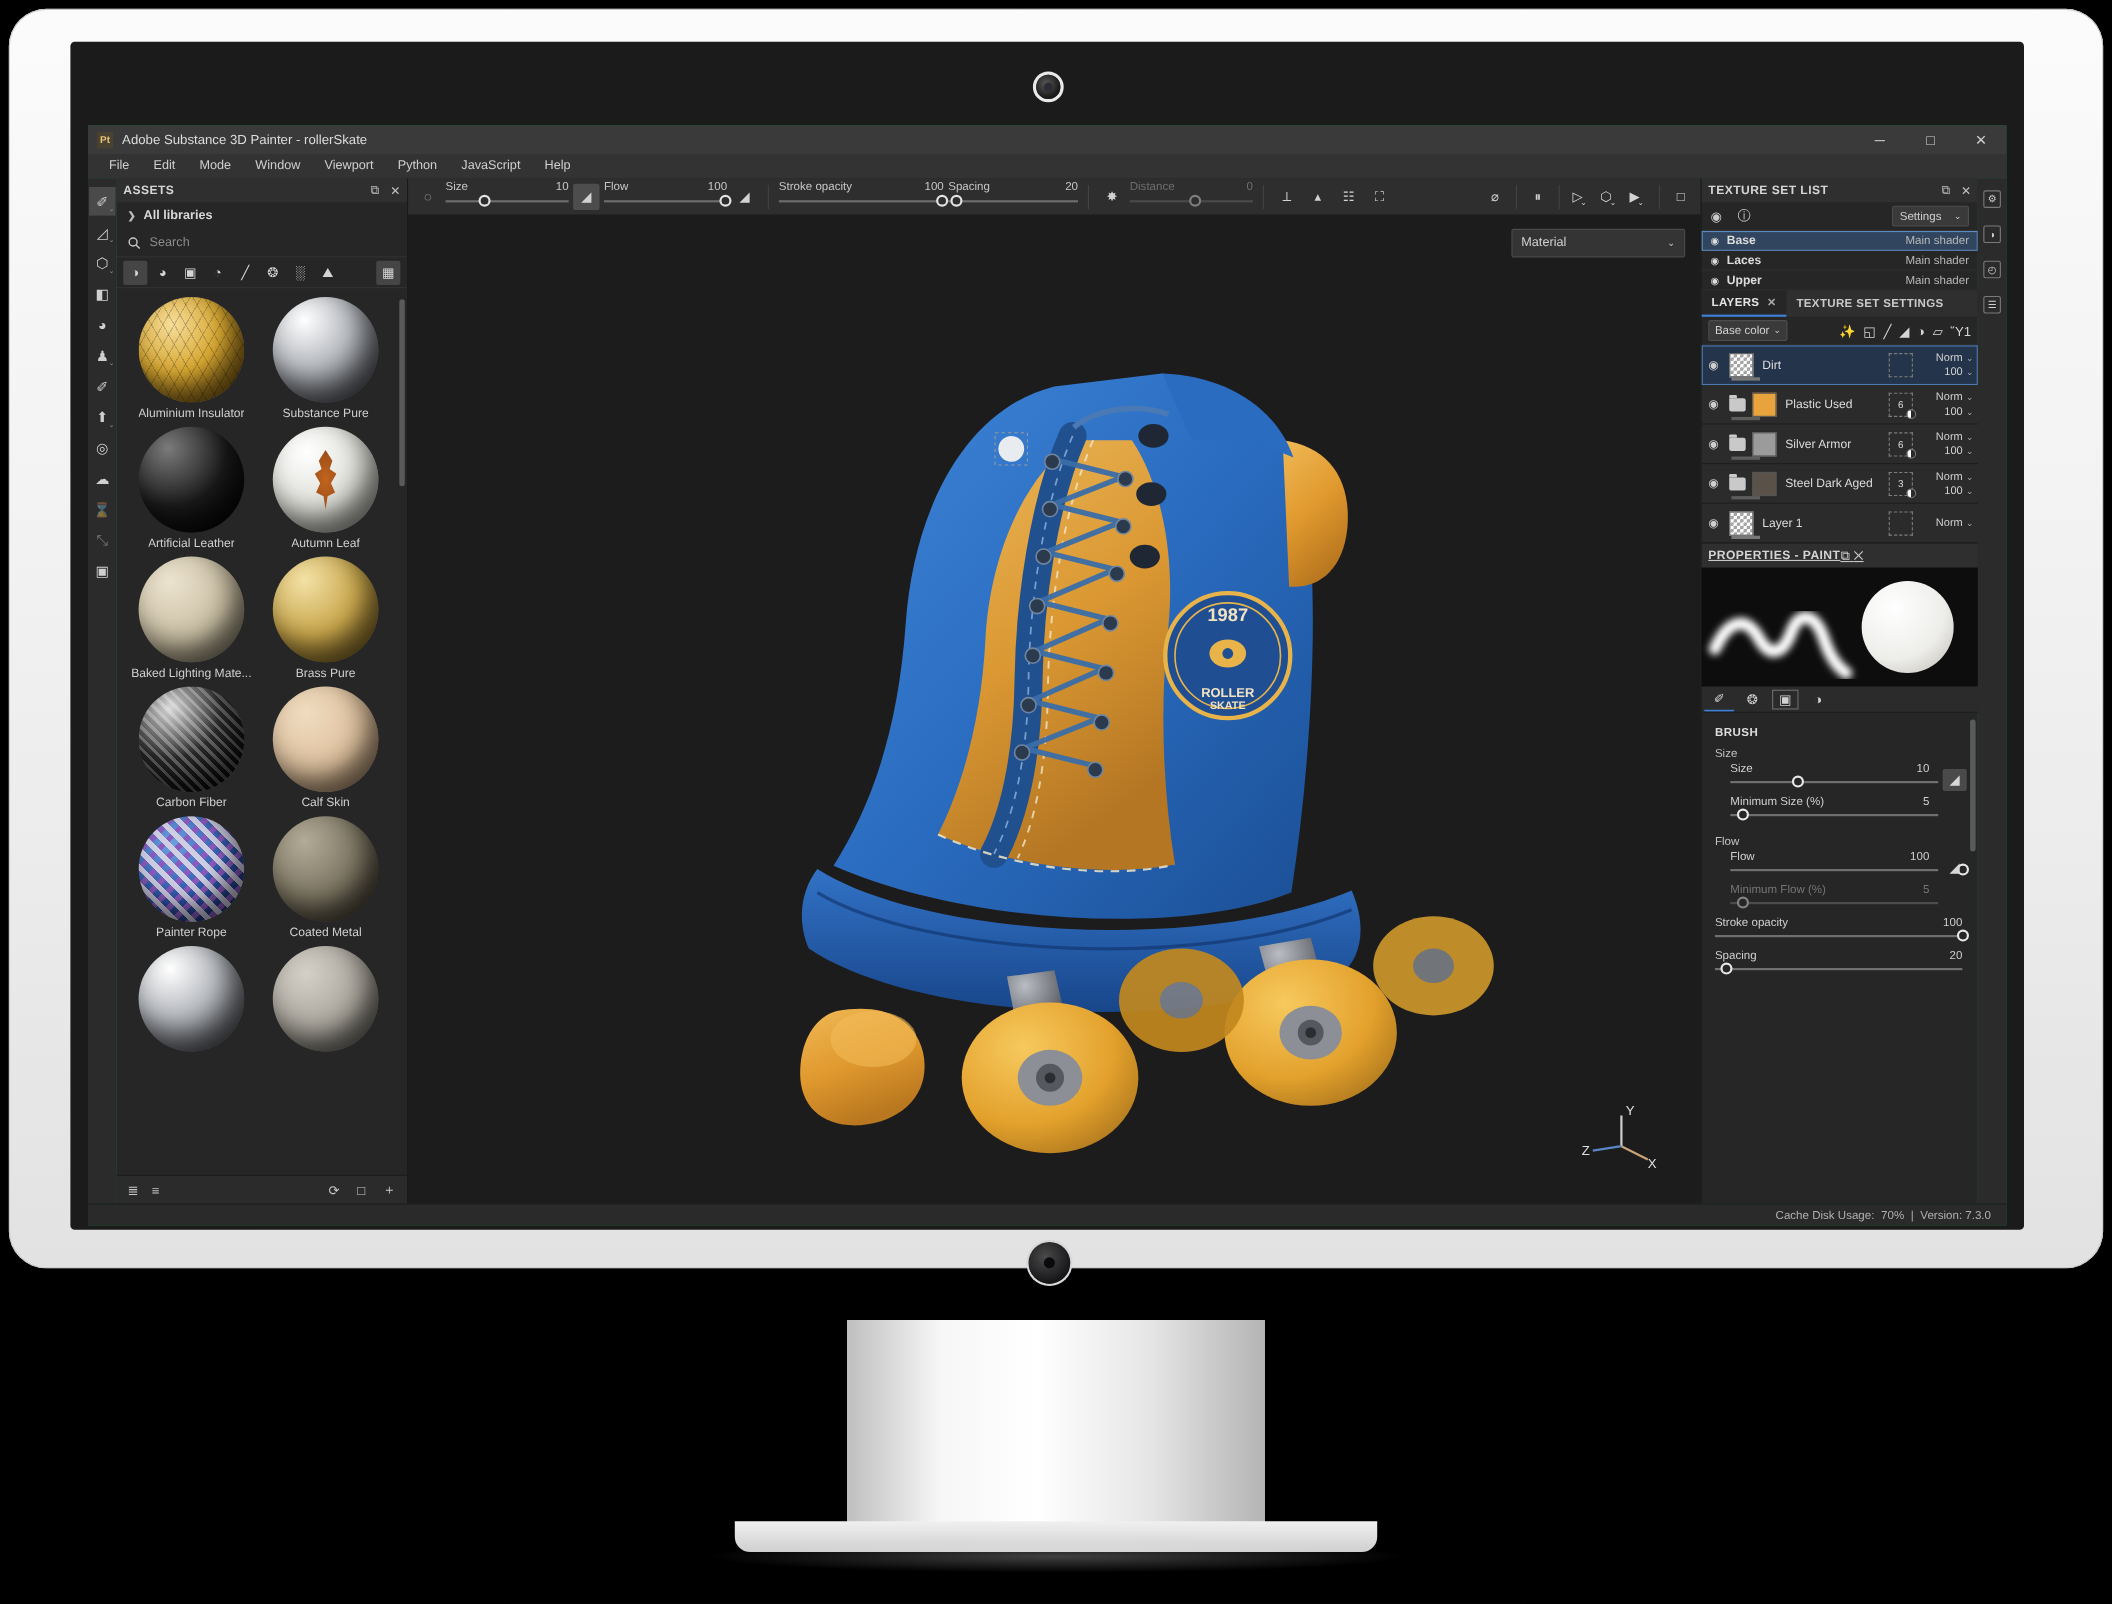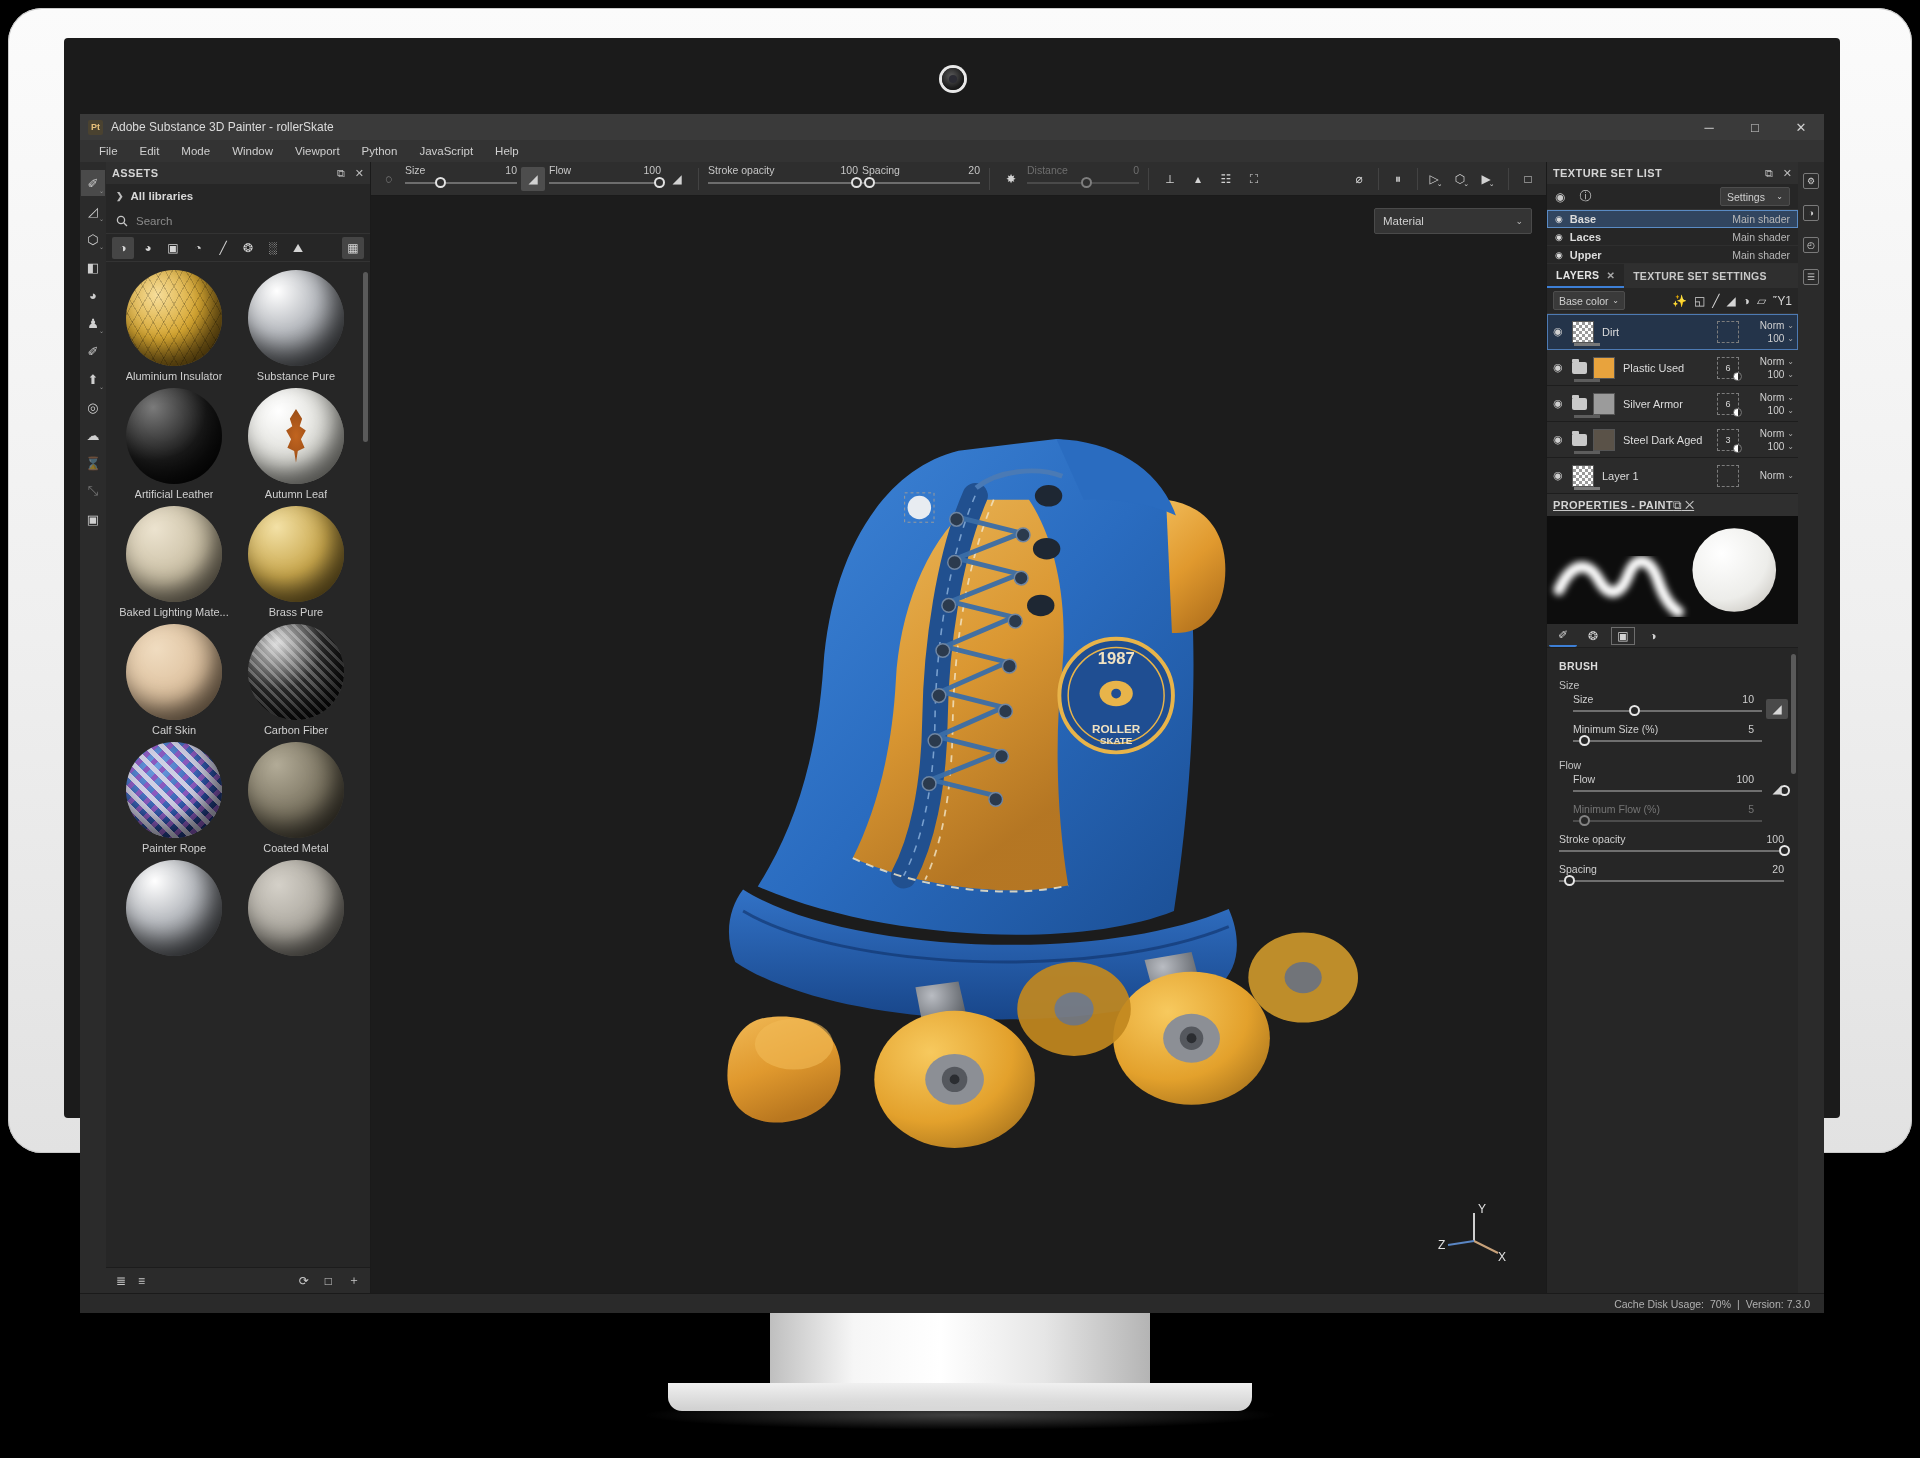--- a/index.html
+++ b/index.html
@@ -24,21 +24,21 @@
   #brand-dot{position:absolute;left:949px;top:1143px;width:10px;height:10px;border-radius:50%;background:#0a0a0c;}
   #stand-neck{position:absolute;left:770px;top:1200px;width:380px;height:195px;
     background:linear-gradient(90deg,#bfbfbf,#f6f6f6 22%,#ffffff 45%,#e6e6e6 72%,#b4b4b4);}
   #stand-base{position:absolute;left:668px;top:1383px;width:584px;height:28px;border-radius:0 0 14px 14px;
     background:linear-gradient(180deg,#f0f0f0,#cfcfcf);}
   #stand-shadow{position:absolute;left:640px;top:1400px;width:640px;height:30px;border-radius:50%;
     background:radial-gradient(ellipse at center, rgba(255,255,255,.25), rgba(0,0,0,0) 70%);}
 
   
   #app{
-    position:absolute; left:80px; top:114px; width:1744px; height:1199px;
+    position:absolute; left:80px; top:114px; width:1744px; height:1000px;
     background:#15803d; color:#c8c8c8; font-size:12px; display:flex; flex-direction:column;
   }
   .titlebar{height:26px;background:#3a3a3a;display:flex;align-items:center;padding:0 0 0 8px;}
   .app-logo{width:15px;height:15px;background:#4a4230;color:#e8c07a;font-size:9px;font-weight:bold;
     display:flex;align-items:center;justify-content:center;border-radius:2px;margin-right:8px;}
   .title-text{font-size:12px;color:#dcdcdc;}
   .winbtns{margin-left:auto;display:flex;}
   .winbtn{width:46px;height:26px;display:flex;align-items:center;justify-content:center;color:#d0d0d0;font-size:13px;}
 
   .menubar{height:22px;background:#333333;display:flex;align-items:center;padding-left:8px;}
@@ -309,26 +309,26 @@
           </div>
           <div class="mat">
             <div class="sphere" style="background: radial-gradient(circle at 30% 24%, rgb(236, 227, 207), rgb(200, 189, 162) 55%, rgb(125, 116, 96) 95%); box-shadow: rgba(0, 0, 0, 0.55) -10px -14px 22px inset;"></div>
             <div class="mat-label">Baked Lighting Mate...</div>
           </div>
           <div class="mat">
             <div class="sphere" style="background: radial-gradient(circle at 30% 22%, rgb(243, 225, 166), rgb(201, 167, 76) 50%, rgb(126, 99, 32) 92%); box-shadow: rgba(0, 0, 0, 0.55) -10px -14px 22px inset;"></div>
             <div class="mat-label">Brass Pure</div>
           </div>
           <div class="mat">
+            <div class="sphere" style="background: repeating-linear-gradient(45deg, rgba(255, 255, 255, 0.28) 0px, rgba(255, 255, 255, 0.28) 3px, transparent 3px, transparent 7px), radial-gradient(circle at 30% 20%, rgb(216, 216, 216), rgb(42, 42, 42) 45%, rgb(0, 0, 0) 92%); box-shadow: rgba(0, 0, 0, 0.55) -10px -14px 22px inset;"></div>
+            <div class="mat-label">Carbon Fiber</div>
+          </div>
+          <div class="mat">
             <div class="sphere" style="background: radial-gradient(circle at 32% 26%, rgb(240, 220, 192), rgb(220, 191, 156) 55%, rgb(155, 126, 94) 95%); box-shadow: rgba(0, 0, 0, 0.55) -10px -14px 22px inset;"></div>
             <div class="mat-label">Calf Skin</div>
-          </div>
-          <div class="mat">
-            <div class="sphere" style="background: repeating-linear-gradient(45deg, rgba(255, 255, 255, 0.28) 0px, rgba(255, 255, 255, 0.28) 3px, transparent 3px, transparent 7px), radial-gradient(circle at 30% 20%, rgb(216, 216, 216), rgb(42, 42, 42) 45%, rgb(0, 0, 0) 92%); box-shadow: rgba(0, 0, 0, 0.55) -10px -14px 22px inset;"></div>
-            <div class="mat-label">Carbon Fiber</div>
           </div>
           <div class="mat">
             <div class="sphere" style="background: repeating-linear-gradient(45deg, rgb(207, 207, 228) 0px, rgb(207, 207, 228) 5px, transparent 5px, transparent 11px), repeating-linear-gradient(-45deg, rgb(138, 91, 191) 0px, rgb(138, 91, 191) 5px, transparent 5px, transparent 11px), radial-gradient(circle at 32% 26%, rgb(111, 159, 224), rgb(45, 82, 168) 55%, rgb(22, 38, 92) 95%); box-shadow: rgba(0, 0, 0, 0.55) -10px -14px 22px inset;"></div>
             <div class="mat-label">Painter Rope</div>
           </div>
           <div class="mat">
             <div class="sphere" style="background: radial-gradient(circle at 30% 24%, rgb(178, 171, 151), rgb(120, 113, 94) 55%, rgb(59, 54, 43) 95%); box-shadow: rgba(0, 0, 0, 0.55) -10px -14px 22px inset;"></div>
             <div class="mat-label">Coated Metal</div>
           </div>
           <div class="mat">

